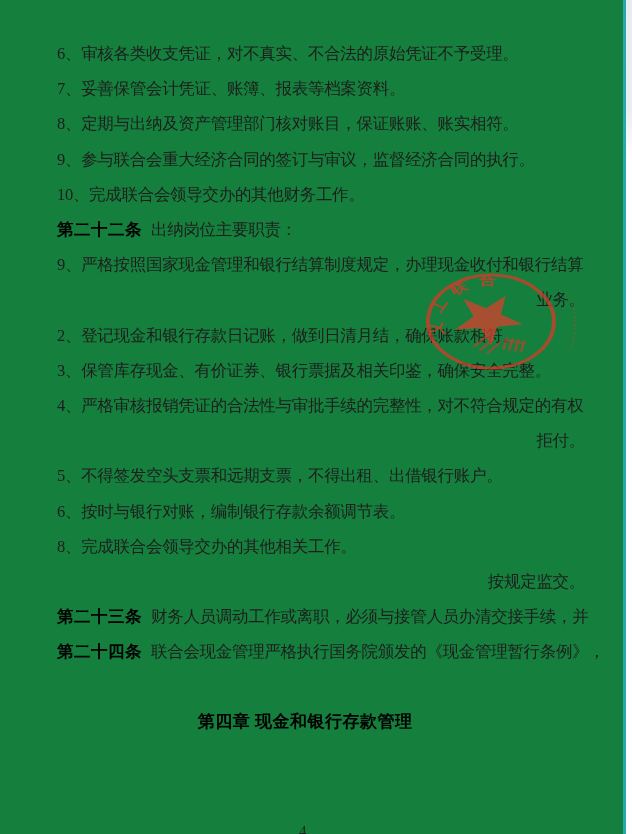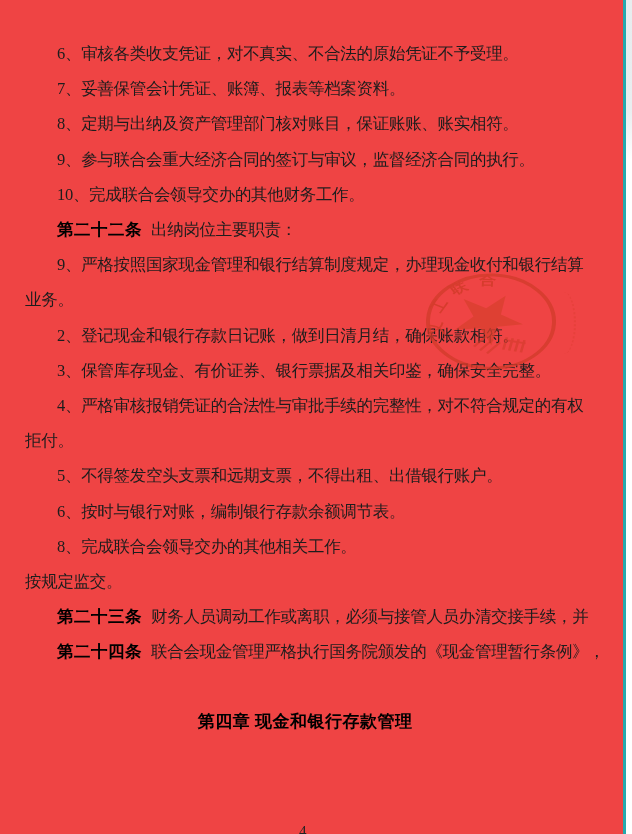--- a/index.html
+++ b/index.html
@@ -1,28 +1,28 @@
 <!DOCTYPE html>
 <html><head>
 <meta charset="utf-8">
 <style>
   html,body{margin:0;padding:0;}
   body{
     width:632px;height:834px;overflow:hidden;position:relative;
     background:#ffffff;
     font-family:"Liberation Serif","DejaVu Serif",serif;
   }
-  .page{position:absolute;inset:0;background:#ef4444;}
+  .page{position:absolute;inset:0;background:#15803d;}
   .content{position:absolute;left:25px;top:36px;width:560px;}
   p.line{
     margin:0;line-height:35.2px;font-size:16.5px;color:#1d1d1d;
     white-space:nowrap;letter-spacing:-0.3px;
   }
   p.item,p.article{padding-left:32px;}
-  p.cont{padding-left:0;}
+  p.cont{padding-left:0;text-align:right;}
   p.article .prefix{font-weight:bold;color:#000;margin-right:9px;letter-spacing:0.5px;}
   p.chapter{
     font-weight:bold;color:#000;text-align:center;
     margin-top:34px;margin-bottom:34px;font-size:17px;padding-left:0;letter-spacing:0.5px;
   }
   
   .seal{
     position:absolute;left:424px;top:272px;width:134px;height:134px;
     transform:scaleY(0.74);transform-origin:top left;
     opacity:0.85;pointer-events:none;

